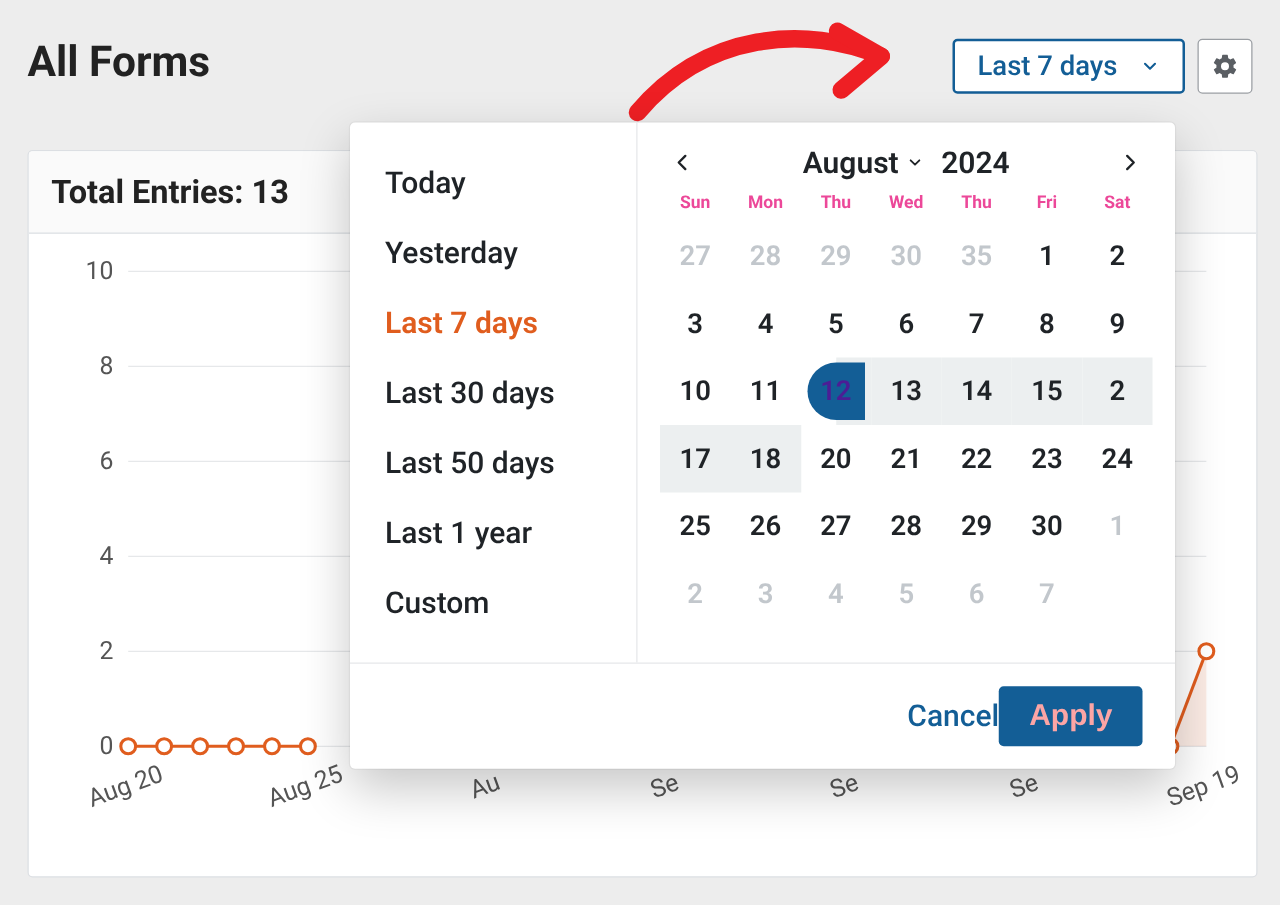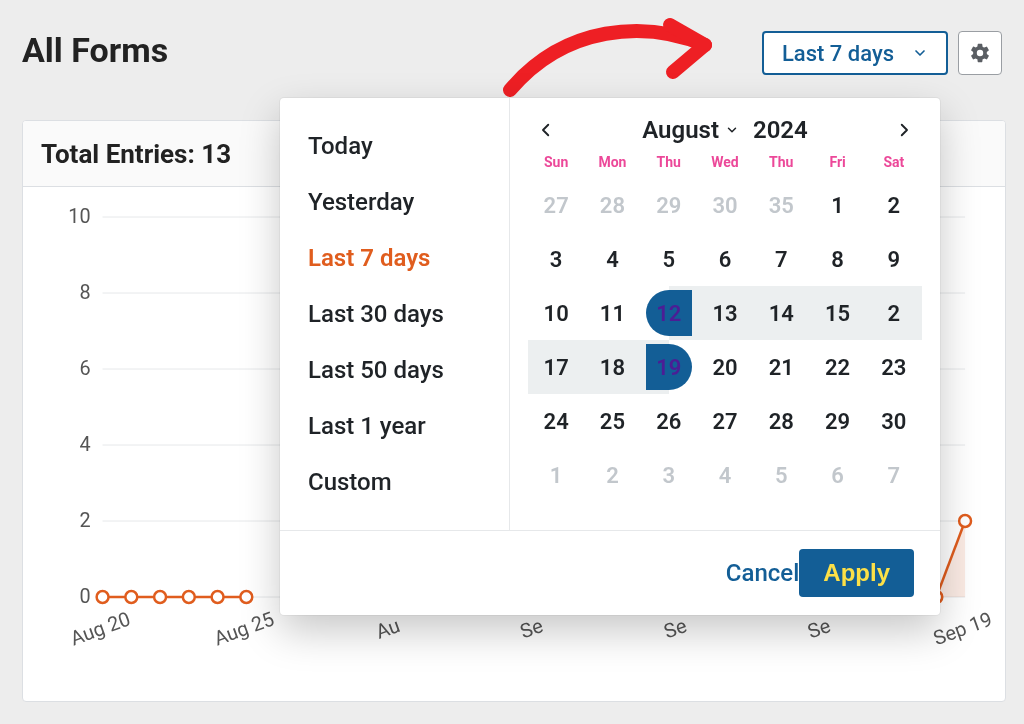--- a/index.html
+++ b/index.html
@@ -179,21 +179,21 @@
     padding:18px 26px;
   }
   .btn-cancel {
     color:#135e96;
     font-size:24px;
     font-weight:500;
     cursor:pointer;
   }
   .btn-apply {
     background:#135e96;
-    color:#fde047;
+    color:#fca5a5;
     font-size:24px;
     font-weight:600;
     padding:10px 24px;
     border-radius:4px;
     cursor:pointer;
     border:none;
   }
 
   .chev-svg path { stroke:#1f2327; stroke-width:2.5; fill:none; stroke-linecap:round; stroke-linejoin:round;}
 </style>
@@ -372,25 +372,20 @@
             <span class="num">2</span>
           </div>
           <div class="daycell ">
             <div class="in-range-bg"></div>
             <span class="num">17</span>
           </div>
           <div class="daycell ">
             <div class="in-range-bg"></div>
             <span class="num">18</span>
           </div>
-          <div class="daycell has-endpoint">
-            <div class="in-range-bg range-end-half"></div>
-            <div class="endpoint end"></div>
-            <span class="num">19</span>
-          </div>
           <div class="daycell ">
             <span class="num">20</span>
           </div>
           <div class="daycell ">
             <span class="num">21</span>
           </div>
           <div class="daycell ">
             <span class="num">22</span>
           </div>
           <div class="daycell ">

